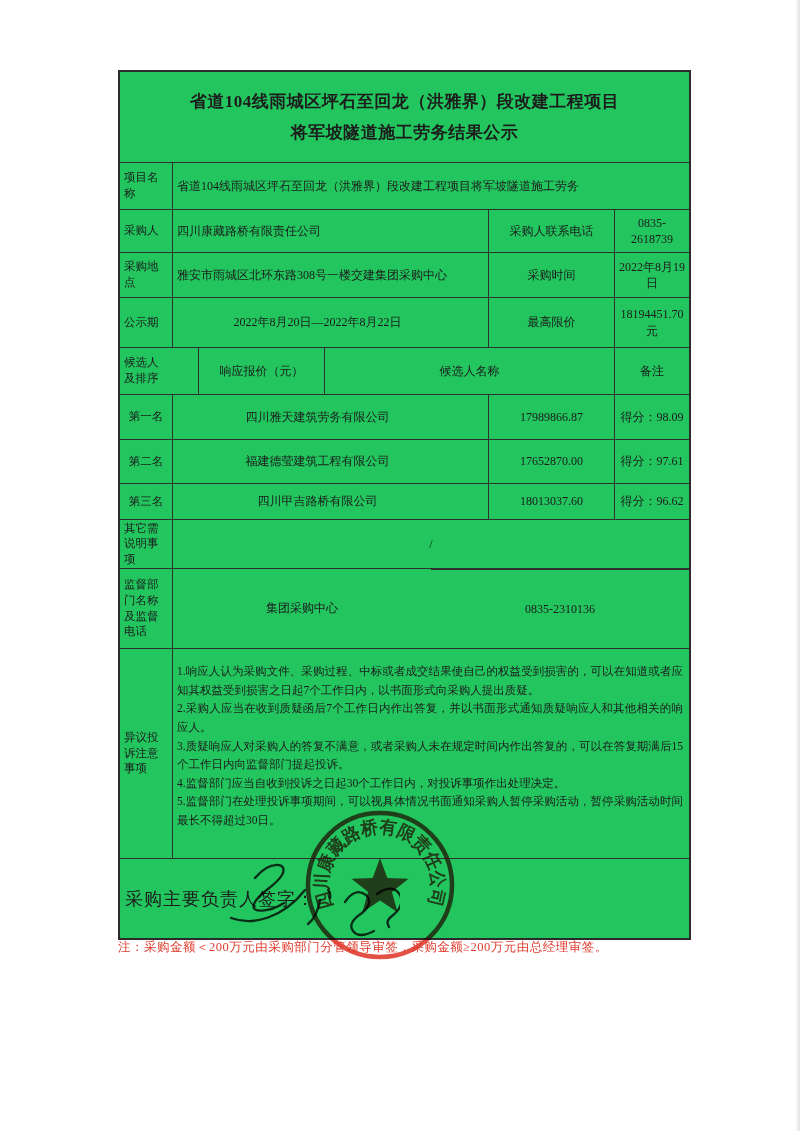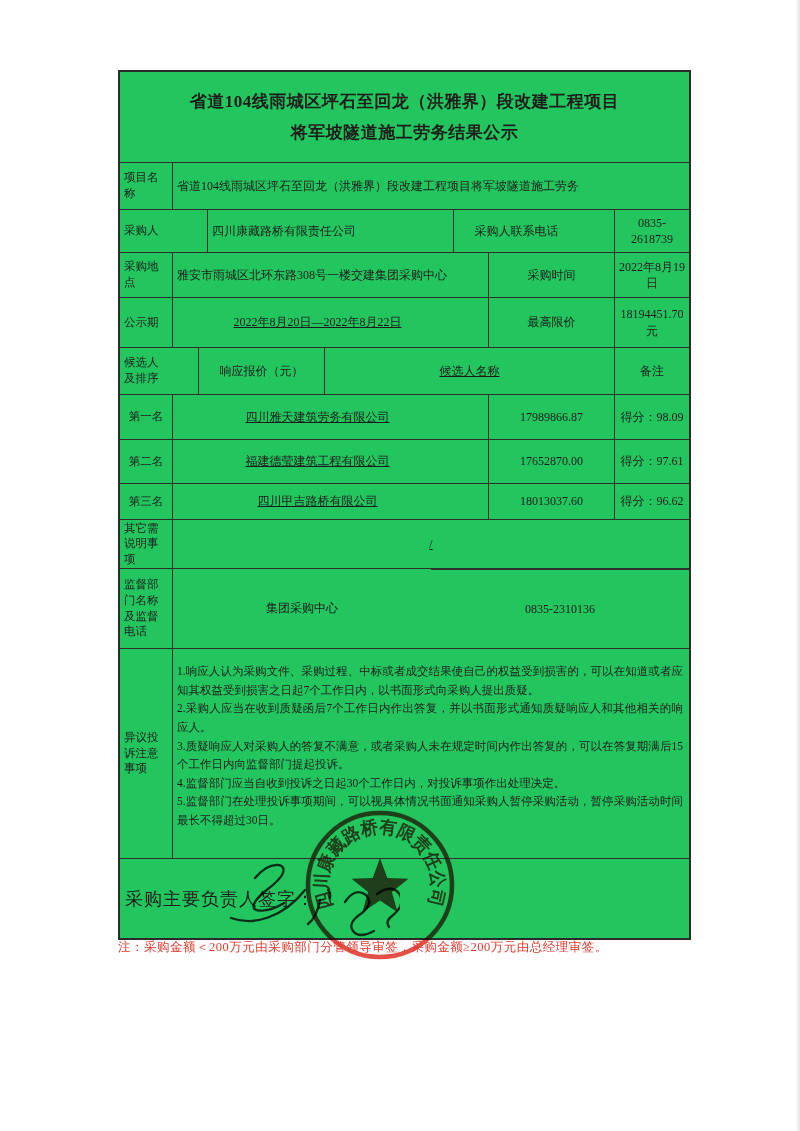--- a/index.html
+++ b/index.html
@@ -20,26 +20,26 @@
     background:#22c55e;
   }
   .row{display:flex;border-top:1px solid #2f2f2f;box-sizing:border-box;}
   .row:first-child{border-top:none;}
   .cell{display:flex;align-items:center;box-sizing:border-box;border-left:1px solid #2f2f2f;padding:2px 4px;font-size:12px;line-height:1.35;}
   .cell:first-child{border-left:none;}
   .c1{width:52px;flex:0 0 52px;font-size:11.5px;word-break:break-all;}
   .c2{flex:1 1 auto;}
   .c3{width:126px;flex:0 0 126px;justify-content:center;text-align:left;margin-left:26px;}
   .c4{width:75px;flex:0 0 75px;justify-content:center;text-align:center;}
-  .vc{justify-content:center;text-align:right;text-decoration:underline;}
+  .vc{justify-content:center;text-align:right;}
   .vl{justify-content:flex-start;text-align:left;}
   .r-title{height:90px;flex-direction:column;justify-content:center;align-items:center;text-align:center;
     font-weight:bold;font-size:17px;line-height:1.85;letter-spacing:0.5px;}
   .r-project{height:47px;}
-  .r-purchaser{height:43px;gap:35px;}
+  .r-purchaser{height:43px;}
   .r-location{height:45px;}
   .r-publicity{height:50px;}
   .r-candhead{height:47px;}
   .r-rank1{height:45px;}
   .r-rank2{height:44px;}
   .r-rank3{height:36px;}
   .r-other{height:49px;}
   .r-supervision{height:80px;}
   .r-objection{height:210px;}
   .r-signature{height:80px;}

